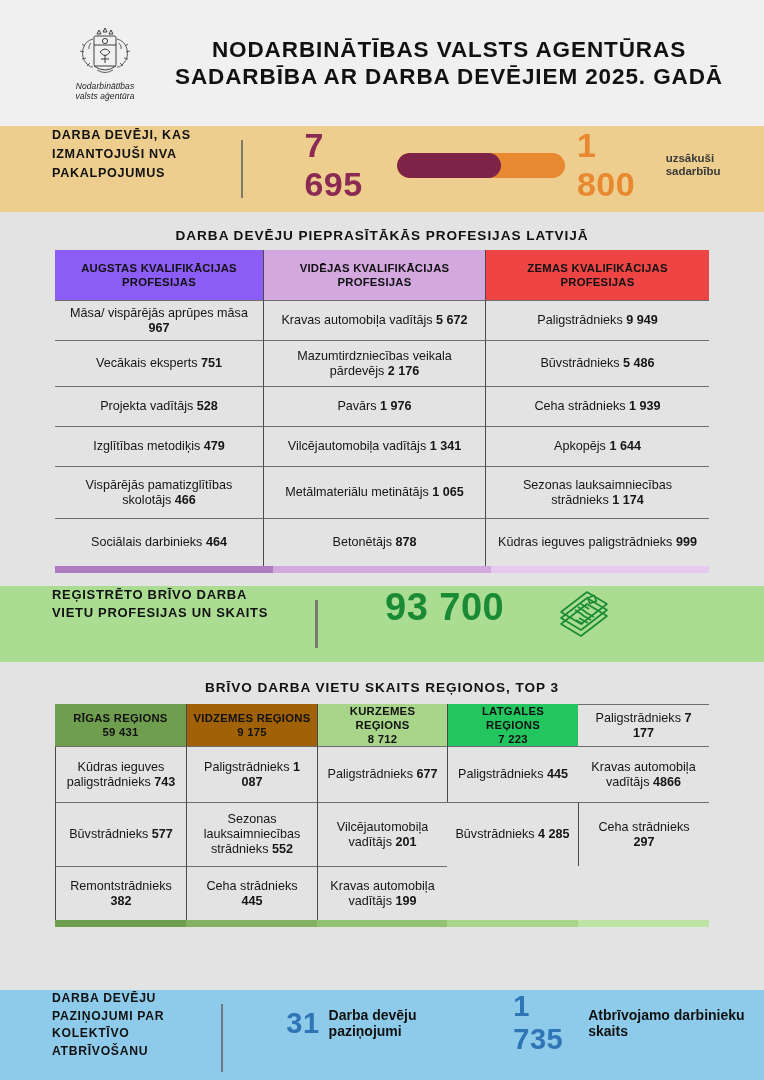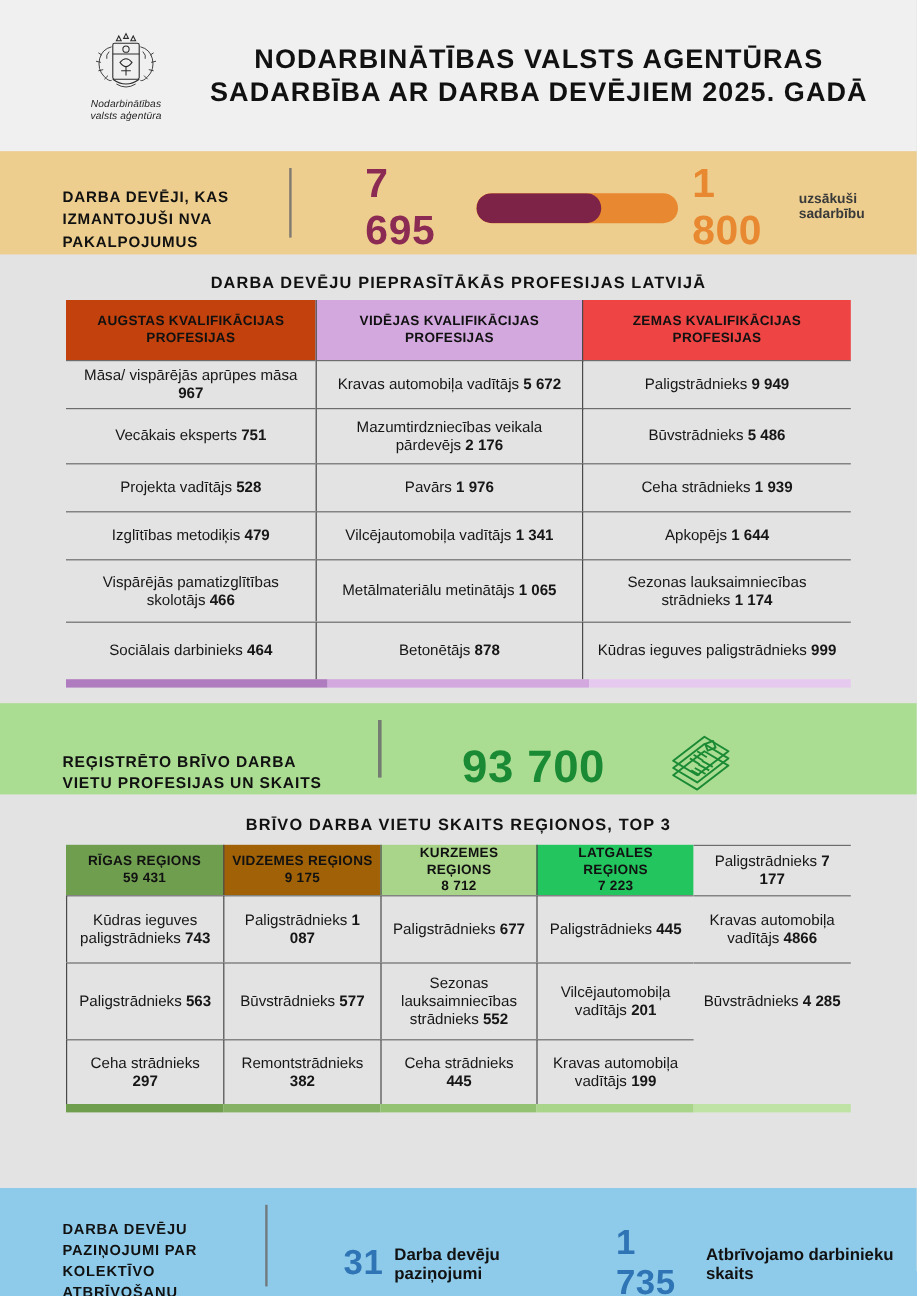--- a/index.html
+++ b/index.html
@@ -54,21 +54,21 @@
     color: #111;
     text-transform: uppercase;
     padding-left: 6px;
   }
 
   
   .band {
     position: absolute;
     left: 0; width: 764px;
     display: flex;
-    align-items: flex-end;
+    align-items: flex-start;
     gap: 33px;
   }
   .band-label {
     font-weight: 700;
     text-transform: uppercase;
     color: #111;
     letter-spacing: 0.7px;
   }
   .band-divider {
     width: 3px;
@@ -277,21 +277,21 @@
       <span class="pill">
         <span class="pill-fill" style="width: 62%;"></span>
       </span>
       <span class="big-orange">1 800</span>
       <span class="pill-note">uzsākuši sadarbību</span>
     </div>
   </div>
 
   <div class="sec-title" style="top:228px">DARBA DEVĒJU PIEPRASĪTĀKĀS PROFESIJAS LATVIJĀ</div>
   <div class="grid" id="prof-grid">
-      <div class="cell head-cell" style="background: #c2410c;">AUGSTAS KVALIFIKĀCIJAS PROFESIJAS</div>
+      <div class="cell head-cell" style="background: #8b5cf6;">AUGSTAS KVALIFIKĀCIJAS PROFESIJAS</div>
       <div class="cell head-cell collineL" style="background: rgb(211, 168, 223);">VIDĒJAS KVALIFIKĀCIJAS PROFESIJAS</div>
       <div class="cell head-cell collineL" style="background: #ef4444;">ZEMAS KVALIFIKĀCIJAS PROFESIJAS</div>
       <div class="cell rowline">
         <span>Māsa/ vispārējās aprūpes māsa <b>967</b></span>
       </div>
       <div class="cell rowline collineL">
         <span>Kravas automobiļa vadītājs <b>5 672</b></span>
       </div>
       <div class="cell rowline collineL">
         <span>Paligstrādnieks <b>9 949</b></span>
@@ -382,23 +382,20 @@
       <div class="cell rowline collineL">
         <span>Paligstrādnieks <b>677</b></span>
       </div>
       <div class="cell rowline collineL">
         <span>Paligstrādnieks <b>445</b></span>
       </div>
       <div class="cell rowline">
         <span>Kravas automobiļa vadītājs <b>4866</b></span>
       </div>
       <div class="cell rowline collineL">
-        <span>Paligstrādnieks <b>563</b></span>
-      </div>
-      <div class="cell rowline collineL">
         <span>Būvstrādnieks <b>577</b></span>
       </div>
       <div class="cell rowline collineL">
         <span>Sezonas lauksaimniecības strādnieks <b>552</b></span>
       </div>
       <div class="cell rowline collineL">
         <span>Vilcējautomobiļa vadītājs <b>201</b></span>
       </div>
       <div class="cell rowline">
         <span>Būvstrādnieks <b>4 285</b></span>

